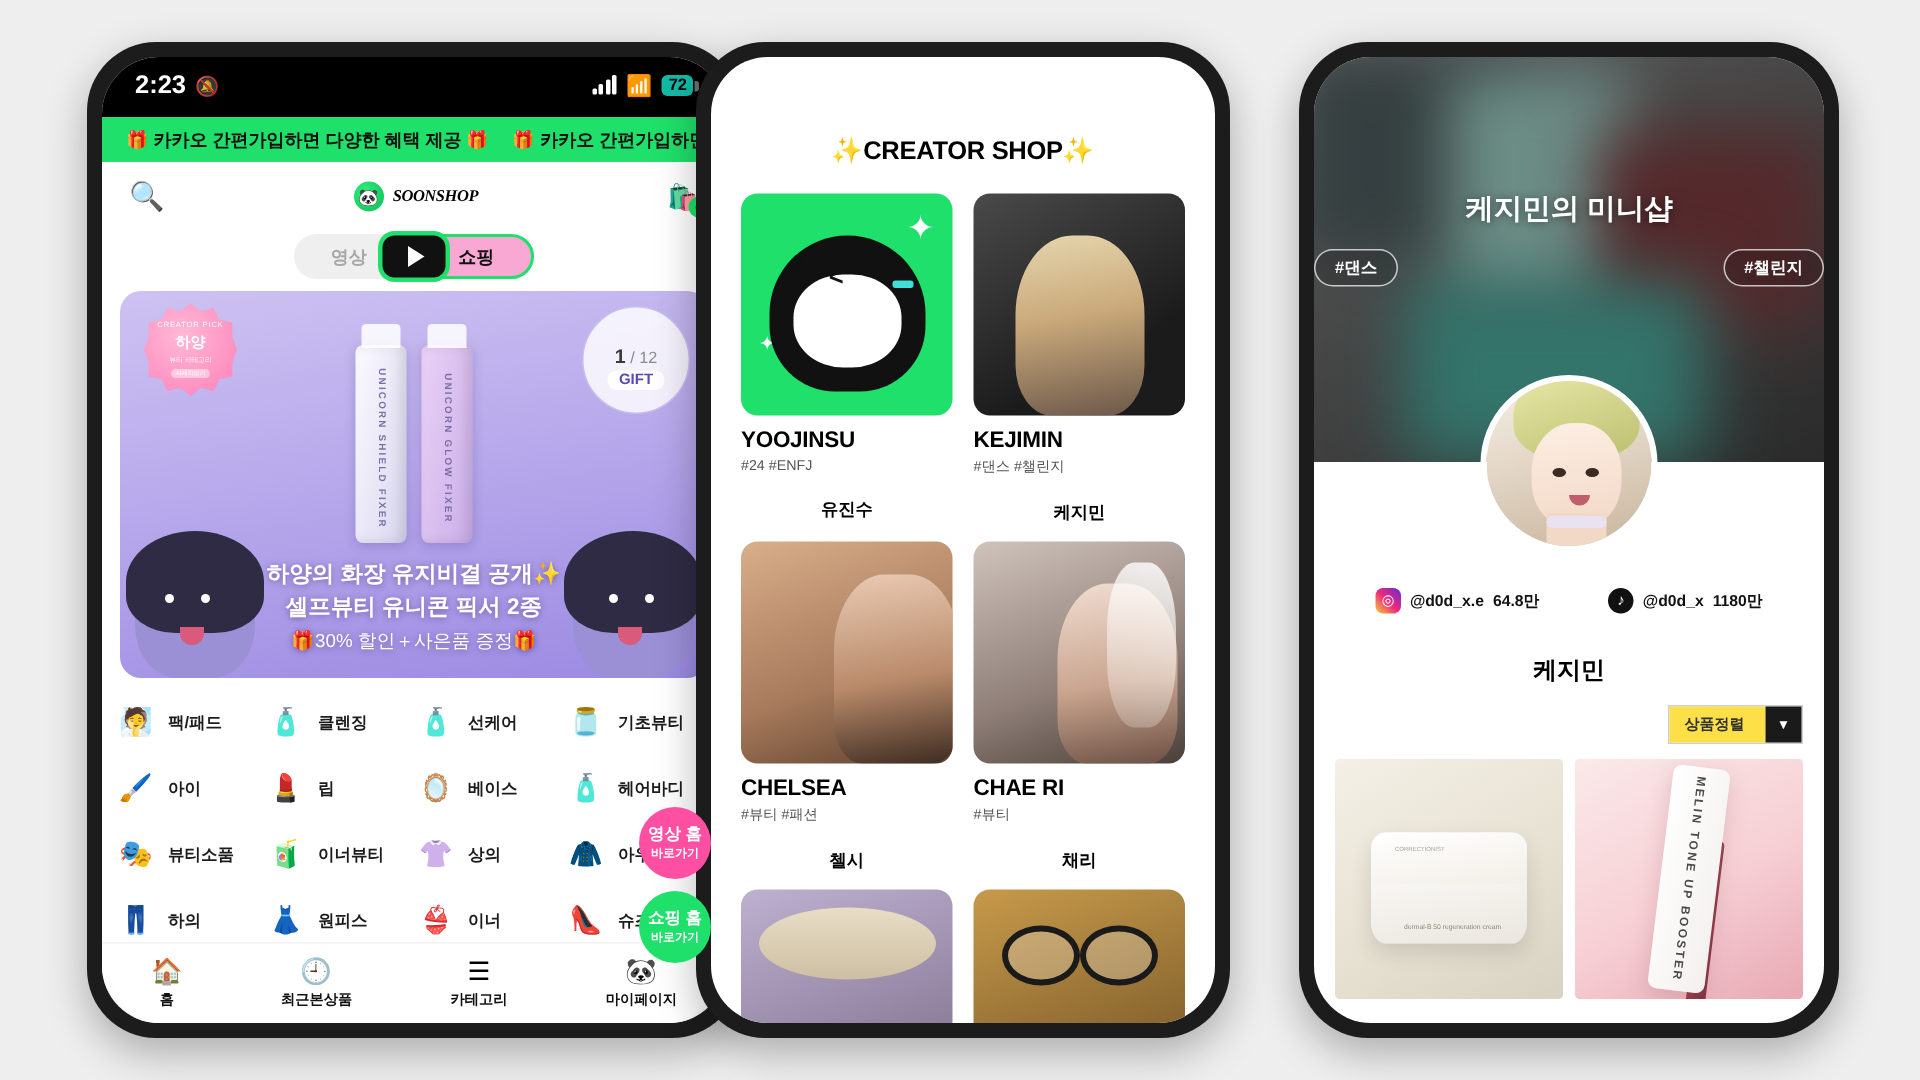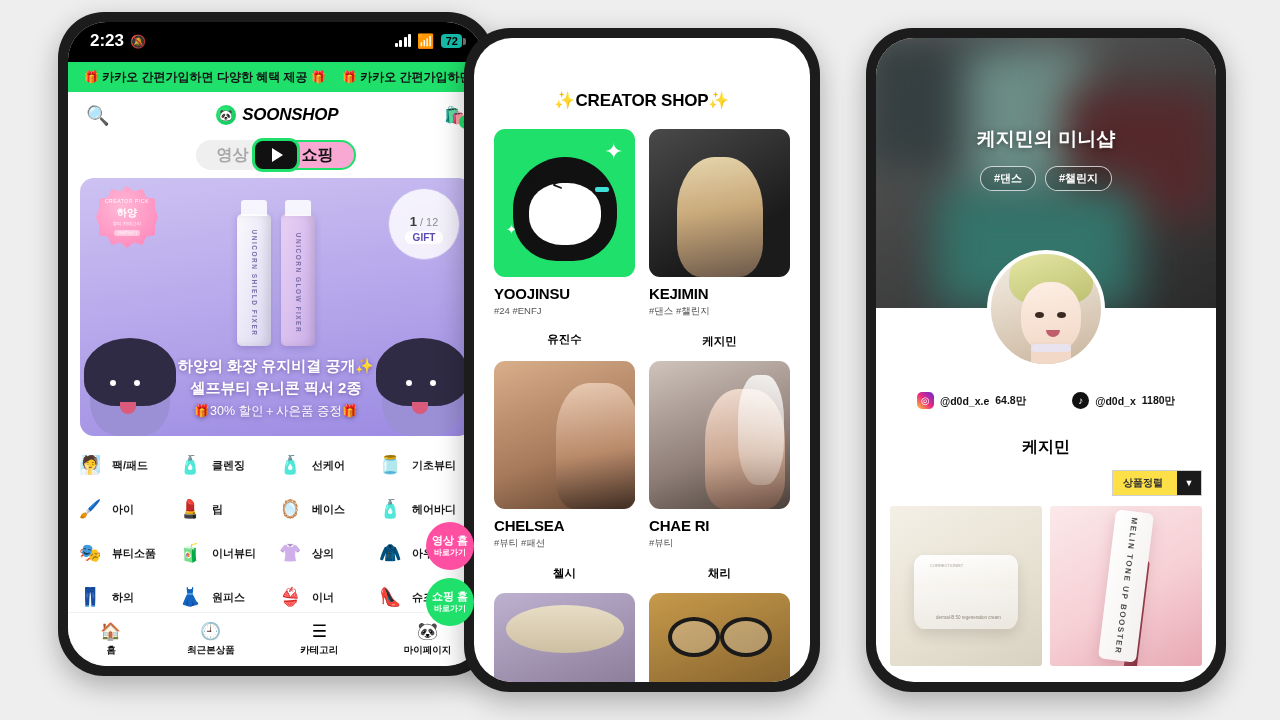--- a/index.html
+++ b/index.html
@@ -19,21 +19,21 @@
     padding: 10px;
     box-shadow: 0 10px 28px rgba(0,0,0,.28);
   }
   .screen {
     width: 100%; height: 100%;
     background: #fff;
     border-radius: 38px;
     overflow: hidden;
     position: relative;
   }
-  #phone1 { left: 58px; top: 12px; width: 436px; height: 664px; }
+  #phone1 { left: 58px; top: 28px; width: 436px; height: 664px; }
   #phone2 { left: 464px; top: 28px; width: 356px; height: 664px; }
   #phone3 { left: 866px; top: 28px; width: 360px; height: 664px; }
 
   
   .statusbar {
     height: 40px; background: #000; color: #fff;
     display: flex; align-items: center; justify-content: space-between;
     padding: 0 22px 2px 22px;
     font-size: 17px; font-weight: bold;
   }
@@ -62,37 +62,37 @@
   .app-header {
     height: 46px; display: flex; align-items: center;
     justify-content: space-between; padding: 0 18px;
   }
   .logo-wrap { display: flex; align-items: center; gap: 6px; }
   .logo-dot {
     width: 20px; height: 20px; border-radius: 50%;
     background: radial-gradient(circle at 35% 35%, #2ef07a, #0bbd55);
     display:flex;align-items:center;justify-content:center;font-size:11px;
   }
-  .logo-text { font-size: 17px; font-weight: 900; font-style: italic; letter-spacing: -.3px; }
+  .logo-text { font-size: 11px; font-weight: 900; font-style: italic; letter-spacing: -.3px; font-family: Liberation Serif, serif; }
   .ic-search { font-size: 19px; }
   .cart { position: relative; font-size: 17px; }
   .cart-badge {
     position: absolute; right: -7px; bottom: -3px;
     background: #1fe06a; color: #000; font-size: 9px; font-weight: bold;
     border-radius: 50%; width: 14px; height: 14px;
     display: flex; align-items: center; justify-content: center;
   }
 
   .seg-wrap { display: flex; justify-content: center; margin-top: 2px; position: relative; }
   .seg {
     display: flex; align-items: center; position: relative;
     background: #efefef; border-radius: 22px; width: 160px; height: 30px;
   }
   .seg-a, .seg-b {
-    flex: 1; text-align: center; font-size: 16px; font-weight: bold;
+    flex: 1; text-align: center; font-size: 12px; font-weight: bold;
     line-height: 30px;
   }
   .seg-a { color: #a8a8a8; }
   .seg-b {
     color: #111; background: #f9a8d4; border: 2px solid #1fe06a;
     border-radius: 22px; height: 30px; line-height: 26px;
     margin-left: -6px; padding-left: 16px;
   }
   .seg-play {
     position: absolute; left: 50%; top: 50%; transform: translate(-50%,-50%);
@@ -250,21 +250,21 @@
     height: 270px; position: relative; overflow: hidden;
     background: linear-gradient(150deg,#8e8e8e 0%,#6b6b6b 35%,#3d3d3d 100%);
   }
   .mh-blur1{position:absolute;left:-10px;top:0;width:150px;height:130px;background:#4d5b5d;filter:blur(18px);}
   .mh-blur2{position:absolute;left:90px;top:10px;width:120px;height:160px;background:#9bc9c0;filter:blur(20px);}
   .mh-blur3{position:absolute;right:0;top:50px;width:150px;height:130px;background:#7a3b3f;filter:blur(22px);}
   .mh-blur4{position:absolute;left:60px;bottom:0;width:200px;height:120px;background:#4aa79a;filter:blur(22px);}
   .mh-overlay{position:absolute;inset:0;background:rgba(0,0,0,.3);}
   .mh-title { position: relative; text-align: center; padding-top: 88px; color: #fff;
     font-size: 19px; font-weight: bold; text-shadow: 0 1px 6px rgba(0,0,0,.5); }
-  .mh-tags { position: relative; display: flex; justify-content: center; gap: 9px; margin-top: 14px; }
+  .mh-tags { position: relative; display: flex; justify-content: space-between; gap: 9px; margin-top: 14px; }
   .mh-tag {
     border: 1px solid rgba(255,255,255,.72); color: #fff; font-size: 11px; font-weight: bold;
     padding: 4px 13px; border-radius: 14px; background: rgba(0,0,0,.16);
   }
   .avatar {
     position: absolute; left: 50%; top: 212px; transform: translateX(-50%);
     width: 118px; height: 118px; border-radius: 50%; border: 4px solid #fff;
     background: linear-gradient(165deg,#f4efe7,#e3d6c6 45%,#c8b49c);
     overflow: hidden; z-index: 5;
   }

